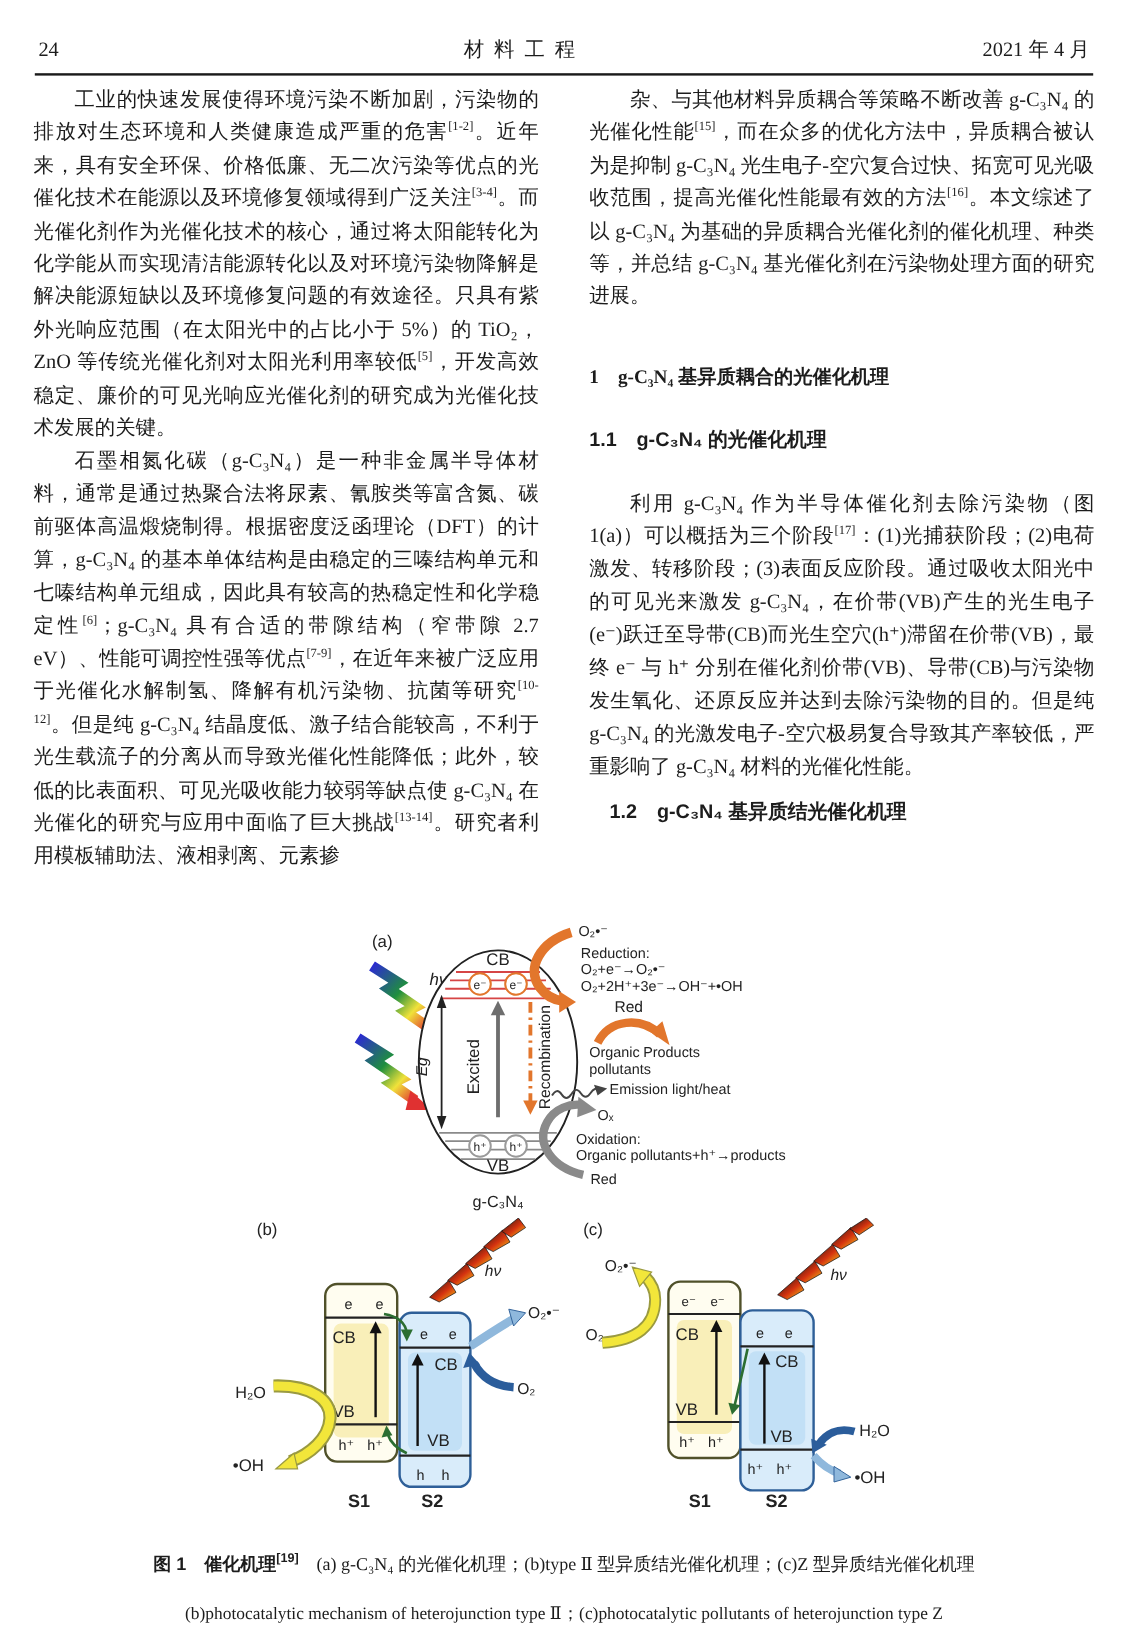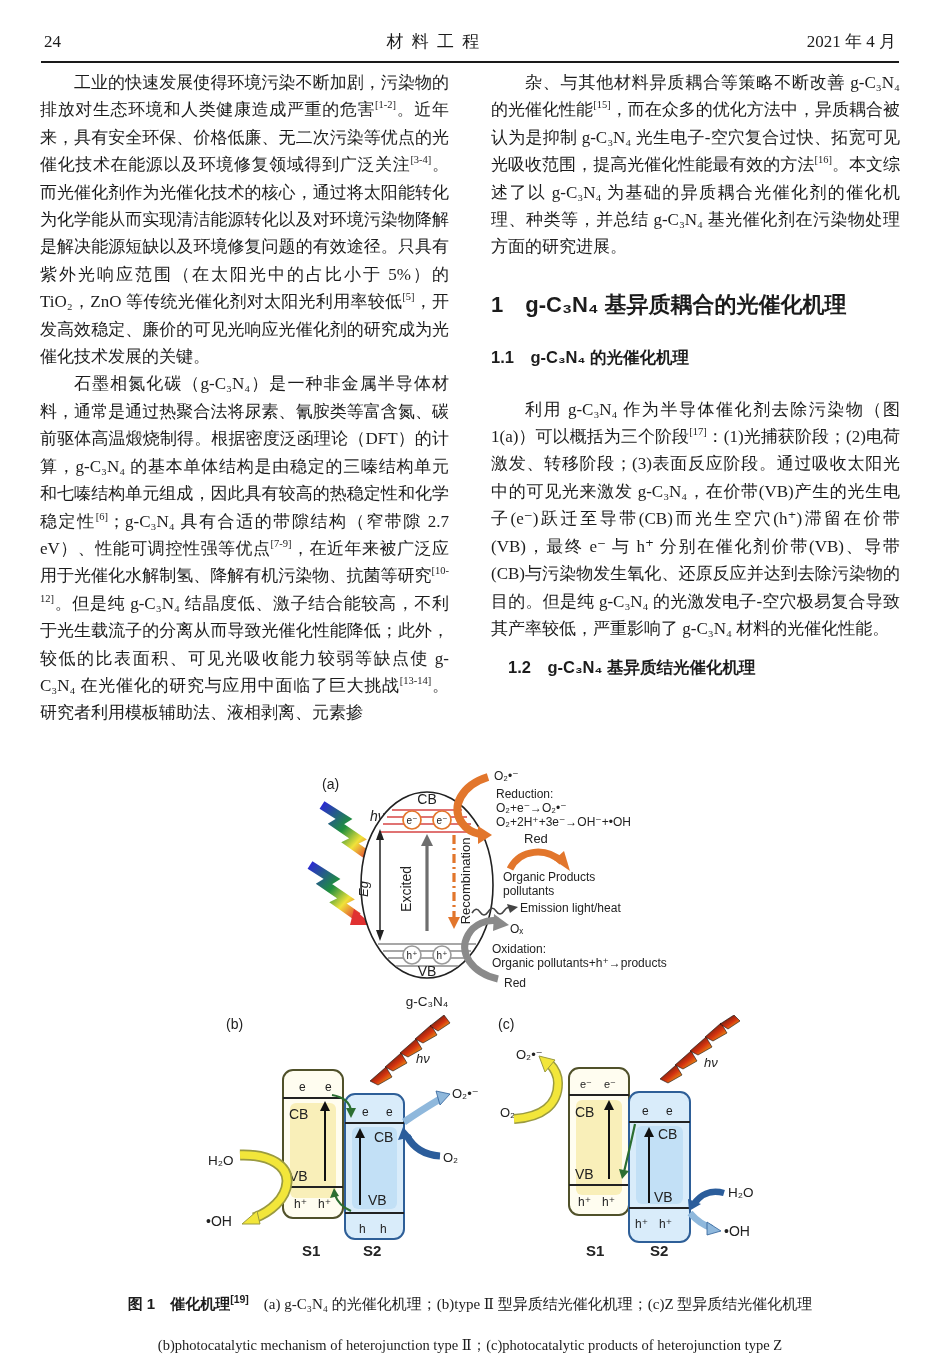--- a/index.html
+++ b/index.html
@@ -1,31 +1,31 @@
 <!DOCTYPE html>
 <html><head>
 <meta charset="utf-8">
 <title>Journal Page</title>
 <style>
   html,body{margin:0;padding:0;background:#ffffff;}
   .page{position:relative;width:940px;height:1369px;background:#fff;box-sizing:border-box;
-        padding:0 40px;overflow:hidden;color:#1c1c1c;
+        padding:0 28px;overflow:hidden;color:#1c1c1c;
         font-family:"Liberation Serif","DejaVu Serif",serif;}
   
   .header{display:flex;justify-content:space-between;align-items:baseline;
           padding:30px 4px 8px 4px;font-size:17px;}
   .header .journal{letter-spacing:2px;}
   .header-rule{border-bottom:2.5px solid #1a1a1a;margin:0 1px;}
   
   .columns{display:flex;gap:42px;margin-top:6px;height:694px;overflow:hidden;}
   .col{flex:1;font-size:17px;line-height:27.4px;text-align:justify;}
   p.body{margin:0;text-indent:2em;}
   sup{font-size:10.5px;line-height:0;}
-  h2.section{font-family:Liberation Sans, sans-serif;
-             font-size:22px;font-weight:bold;margin:30px 0 26px 0;}
+  h2.section{font-family:Liberation Serif, serif;
+             font-size:16px;font-weight:bold;margin:40px 0 26px 0;}
   h3.sub{font-family:"Liberation Sans","DejaVu Sans",sans-serif;
          font-size:16.5px;font-weight:bold;margin:22px 0 24px 0;}
   h3.sub.second{margin:12px 0 6px 17px;}
   
   .figure-area{position:relative;height:512px;}
   .panel{position:absolute;}
   #panel-a{left:252px;top:0;}
   #panel-b{left:152px;top:252px;}
   #panel-c{left:452px;top:252px;}
   svg text{font-family:"Liberation Sans","DejaVu Sans",sans-serif;fill:#222;}
@@ -323,16 +323,16 @@
       </g>
       <text x="232" y="221" font-size="14">•OH</text>
 
       <text x="94" y="241" font-size="15" font-weight="bold">S1</text>
       <text x="158" y="241" font-size="15" font-weight="bold">S2</text>
     </svg>
   </div>
 
   <div class="caption">
     <p class="cn"><span class="lead">图 1　催化机理<sup>[19]</sup></span><span>　(a) g-C₃N₄ 的光催化机理；(b)type Ⅱ 型异质结光催化机理；(c)Z 型异质结光催化机理</span></p>
-    <p class="en">(b)photocatalytic mechanism of heterojunction type Ⅱ；(c)photocatalytic products of heterojunction type Z</p>
+    <p class="en">(b)photocatalytic mechanism of heterojunction type Ⅱ；(c)photocatalytic pollutants of heterojunction type Z</p>
   </div>
 
 </div>
 
 </body></html>

